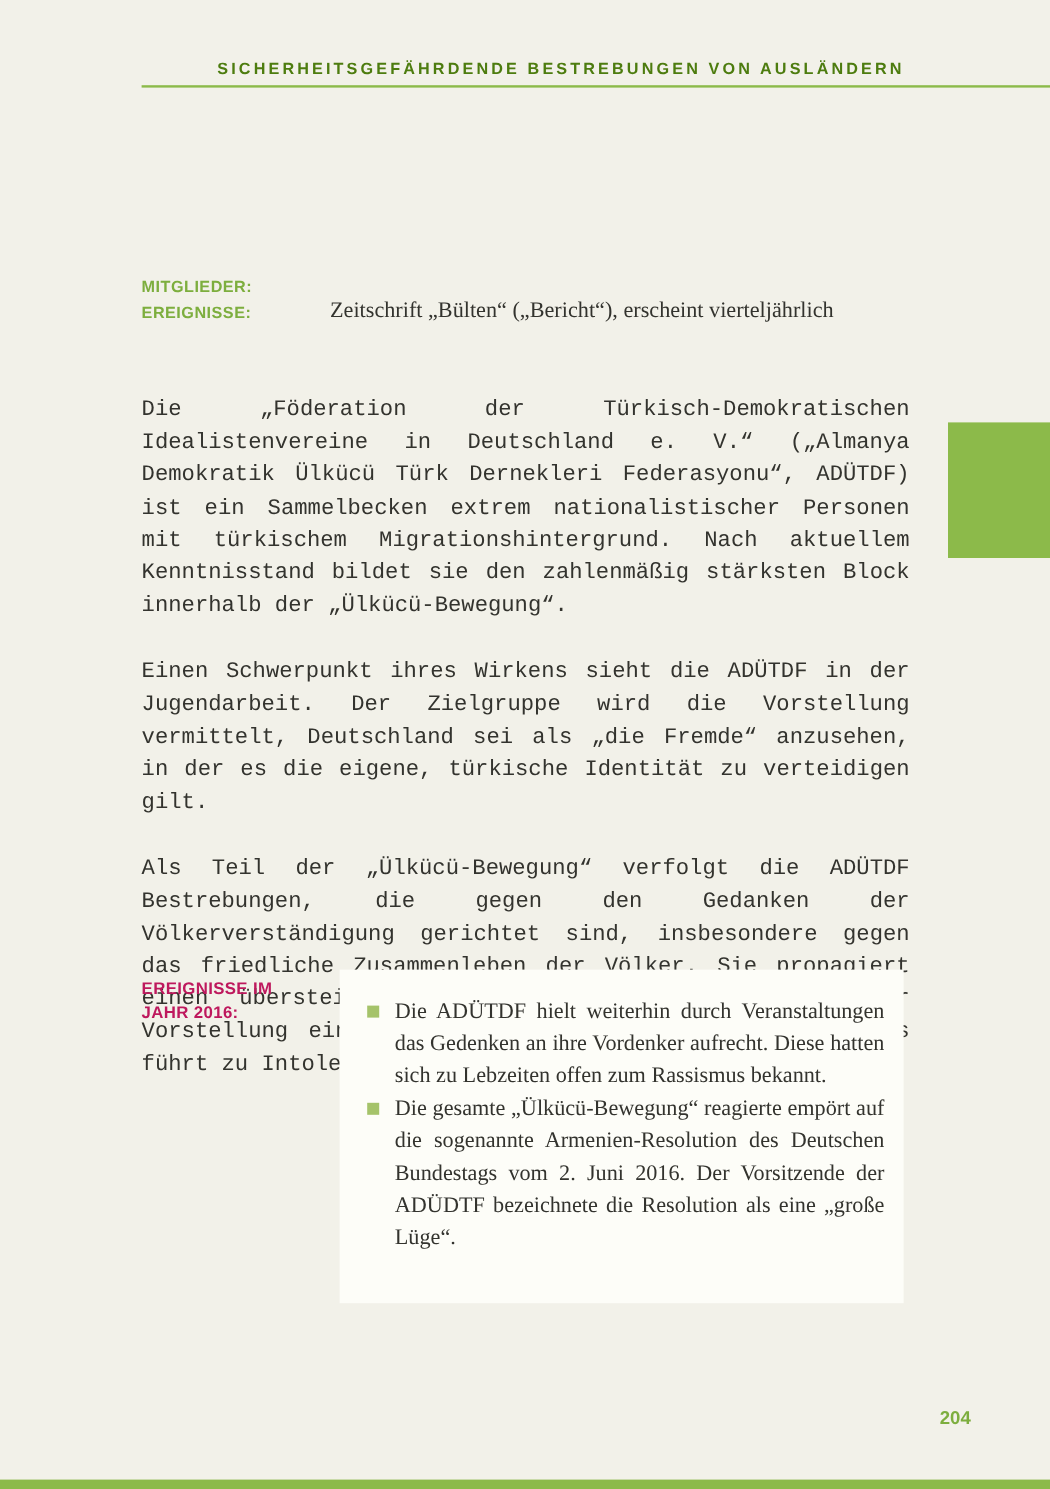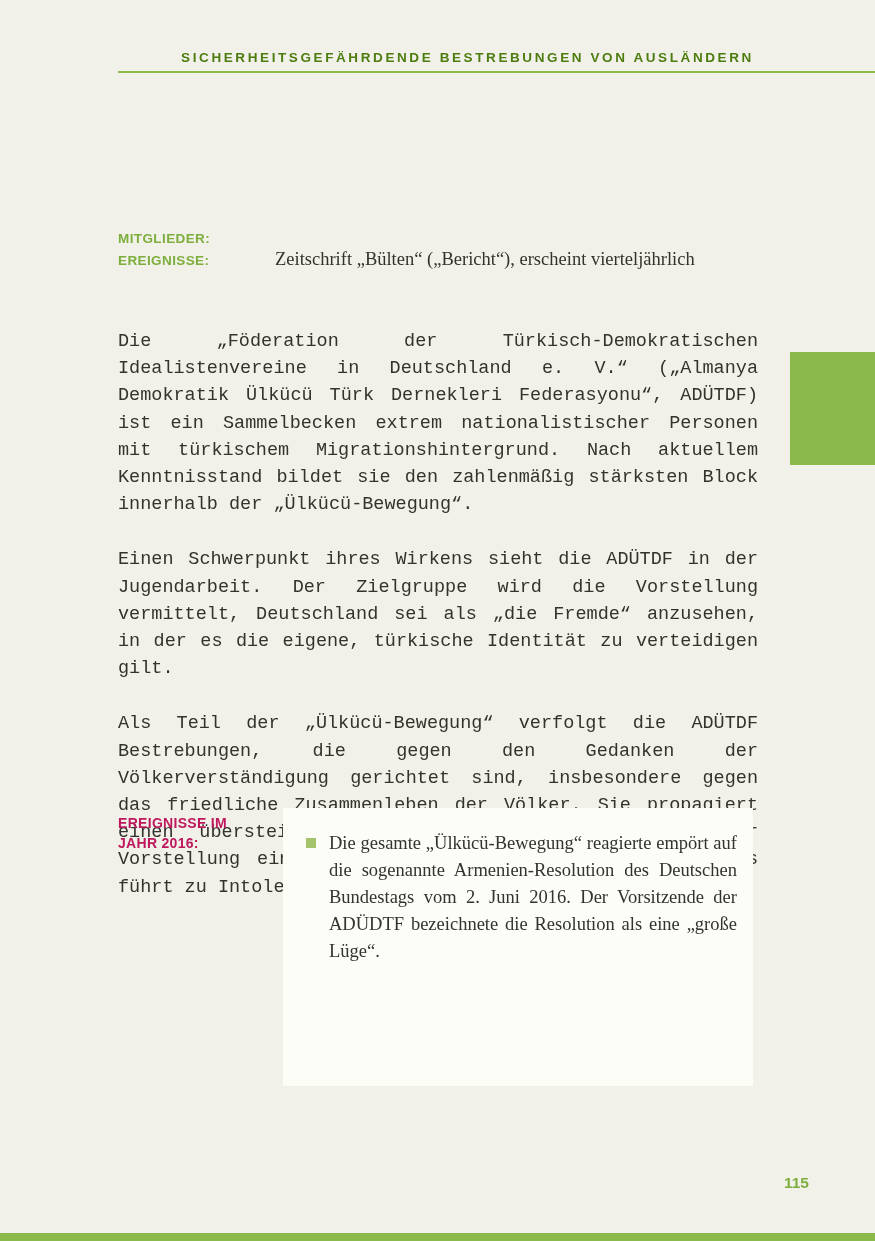--- a/index.html
+++ b/index.html
@@ -130,21 +130,25 @@
   </div>
 
   <div class="events-label">
     <div>EREIGNISSE IM</div>
     <div>JAHR 2016:</div>
   </div>
 
   <div class="events-box">
     <div class="event-item">
       <span class="event-bullet"></span>
+      <span class="event-text">Die ADÜTDF hielt weiterhin durch Veranstaltungen das Gedenken an ihre Vordenker aufrecht. Diese hatten sich zu Lebzeiten offen zum Rassismus bekannt.</span>
+    </div>
+    <div class="event-item">
+      <span class="event-bullet"></span>
       <span class="event-text">Die gesamte „Ülkücü-Bewegung“ reagierte empört auf die sogenannte Armenien-Resolution des Deutschen Bundestags vom 2. Juni 2016. Der Vorsitzende der ADÜDTF bezeichnete die Resolution als eine „große Lüge“.</span>
     </div>
   </div>
 
-  <div class="page-number">115</div>
+  <div class="page-number">204</div>
 
   <div class="footer-bar"></div>
 
 </div>
 
 </body></html>

